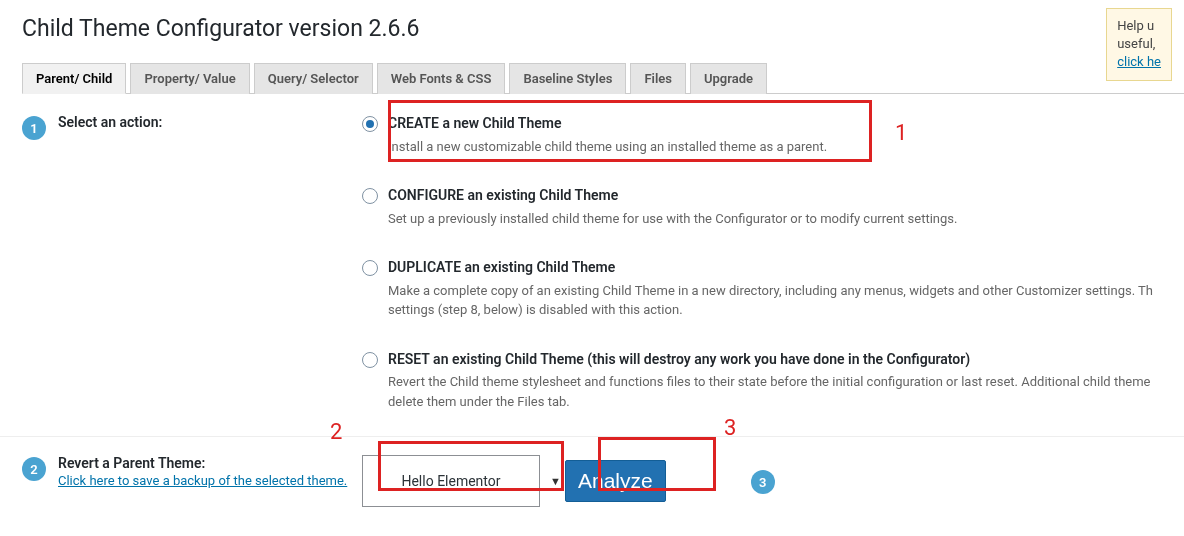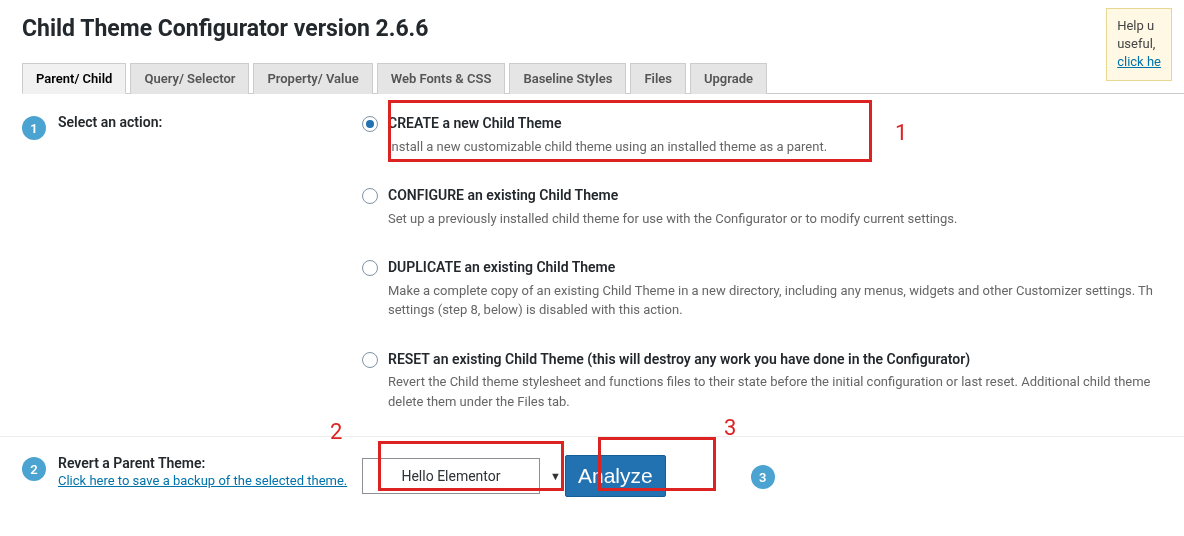--- a/index.html
+++ b/index.html
@@ -7,21 +7,21 @@
     font-family: -apple-system, BlinkMacSystemFont, "Segoe UI", Roboto, Arial, sans-serif;
     font-size: 14px;
     color: #333;
     background: #fff;
     width: 1184px;
     overflow: hidden;
     position: relative;
   }
   .page-title {
     font-size: 23px;
-    font-weight: 700;
+    font-weight: 400;
     color: #23282d;
     padding: 15px 0 20px 22px;
   }
   .help-box {
     position: absolute;
     right: 12px;
     top: 8px;
     background: #fff8e5;
     border: 1px solid #e8d790;
     padding: 8px 10px;
@@ -137,21 +137,21 @@
     font-weight: 400;
   }
   .parent-row {
     display: flex;
     align-items: center;
     gap: 25px;
     position: relative;
   }
   .dropdown {
     width: 178px;
-    height: 36px;
+    height: 52px;
     border: 1px solid #8c8f94;
     background: #fff;
     display: flex;
     align-items: center;
     justify-content: center;
     font-size: 14px;
     color: #2c3338;
     cursor: pointer;
     position: relative;
   }
@@ -186,22 +186,22 @@
 <h1 class="page-title">Child Theme Configurator version 2.6.6</h1>
 
 <div class="help-box">
   <span>Help u</span><br>
   <span>useful,</span><br>
   <a>click he</a>
 </div>
 
 <div class="tabs">
   <div class="tab active">Parent/ Child</div>
+  <div class="tab">Property/ Value</div>
   <div class="tab">Query/ Selector</div>
-  <div class="tab">Property/ Value</div>
   <div class="tab">Web Fonts &amp; CSS</div>
   <div class="tab">Baseline Styles</div>
   <div class="tab">Files</div>
   <div class="tab">Upgrade</div>
 </div>
 
 <div class="section" style="position:relative;">
   <div class="step-left">
     <div class="step-badge">1</div>
     <div class="step-left-inner">

